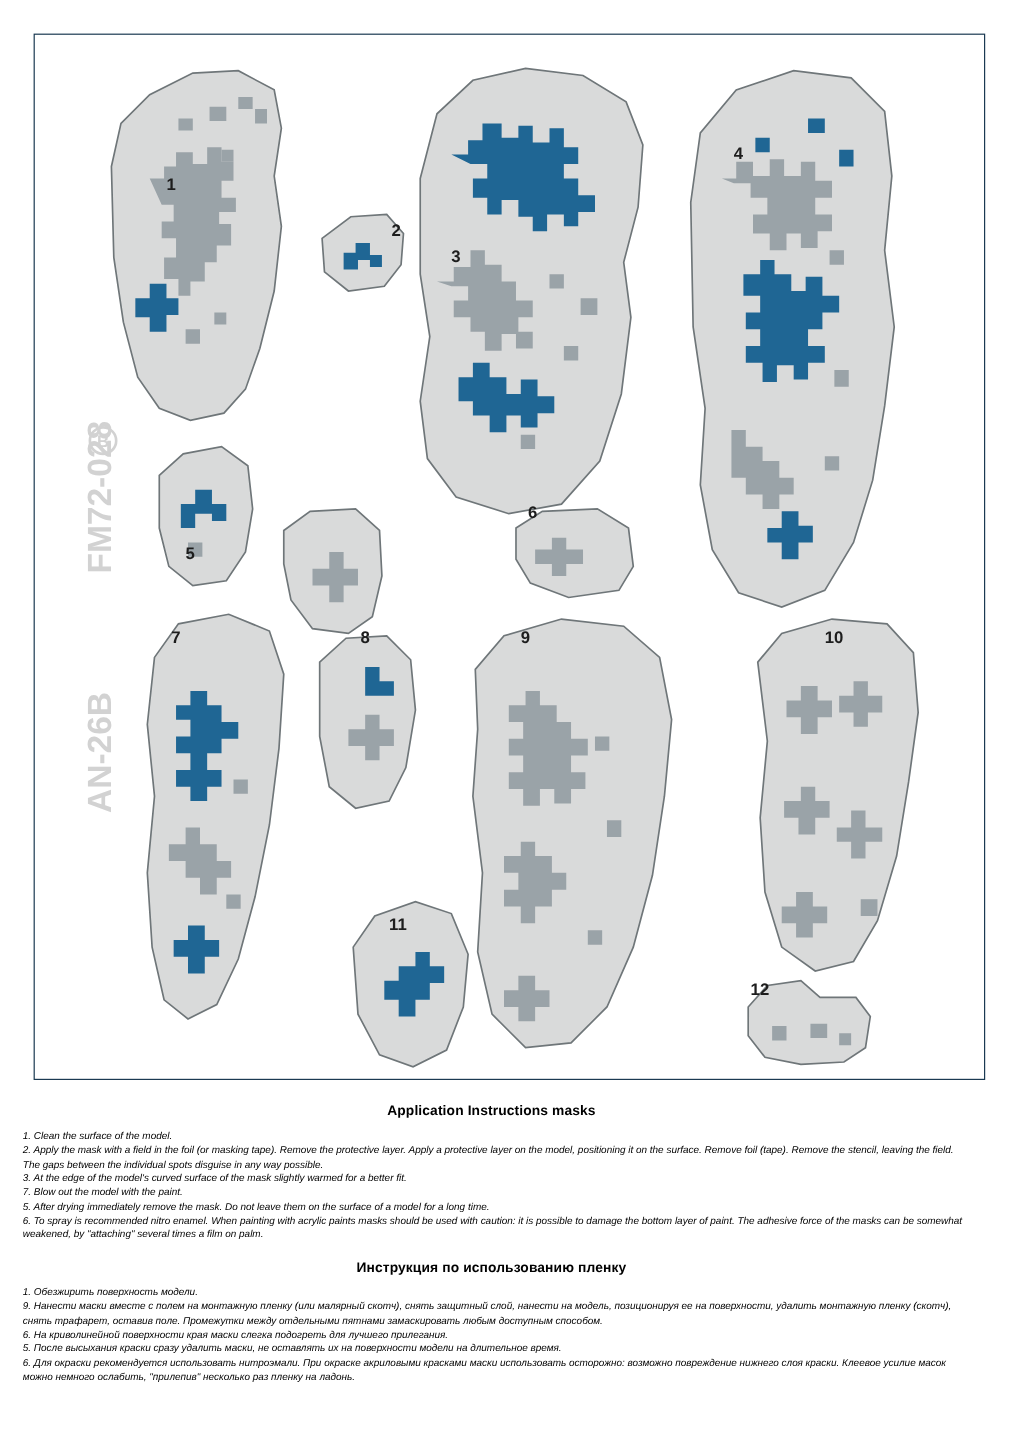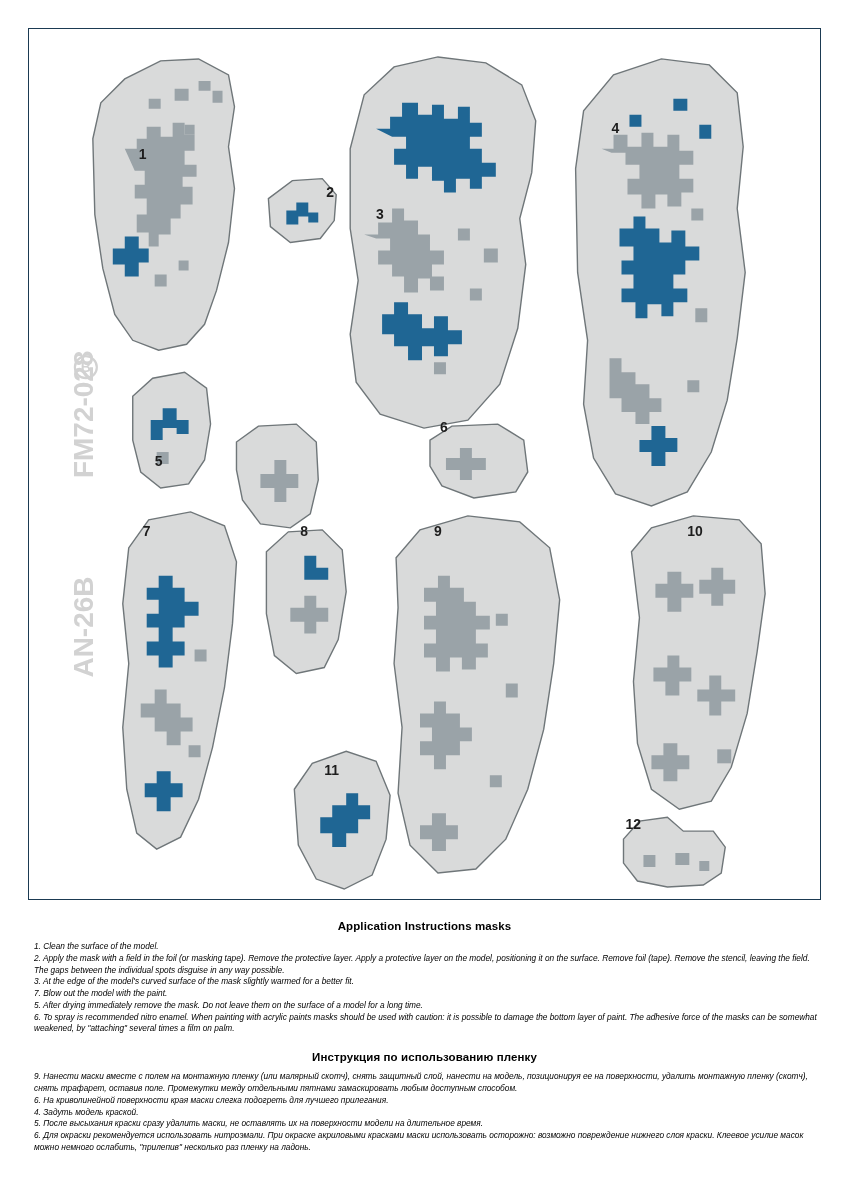--- a/index.html
+++ b/index.html
@@ -44,21 +44,21 @@
     font-weight: bold;
     fill: #1d1d1d;
   }
   .brandtext {
     font-family: "Liberation Sans", sans-serif;
     font-weight: bold;
     fill: #d2d2d2;
   }
   .instructions {
     position: absolute;
-    left: 28px;
+    left: 13px;
     top: 920px;
     width: 793px;
   }
   .inst-title {
     text-align: center;
     font-size: 11.5px;
     font-weight: bold;
     margin: 0 0 9px 0;
     letter-spacing: 0.1px;
   }
@@ -205,21 +205,21 @@
       <p class="inst-line">1. Clean the surface of the model.</p>
       <p class="inst-line">2. Apply the mask with a field in the foil (or masking tape). Remove the protective layer. Apply a protective layer on the model, positioning it on the surface. Remove foil (tape). Remove the stencil, leaving the field. The gaps between the individual spots disguise in any way possible.</p>
       <p class="inst-line">3. At the edge of the model's curved surface of the mask slightly warmed for a better fit.</p>
       <p class="inst-line">7. Blow out the model with the paint.</p>
       <p class="inst-line">5. After drying immediately remove the mask. Do not leave them on the surface of a model for a long time.</p>
       <p class="inst-line">6. To spray is recommended nitro enamel. When painting with acrylic paints masks should be used with caution: it is possible to damage the bottom layer of paint. The adhesive force of the masks can be somewhat weakened, by "attaching" several times a film on palm.</p>
     </div>
 
     <p class="inst-title ru">Инструкция по использованию пленку</p>
     <div class="inst-list">
+      <p class="inst-line">1. Обезжирить поверхность модели.</p>
       <p class="inst-line">9. Нанести маски вместе с полем на монтажную пленку (или малярный скотч), снять защитный слой, нанести на модель, позиционируя ее на поверхности, удалить монтажную пленку (скотч), снять трафарет, оставив поле. Промежутки между отдельными пятнами замаскировать любым доступным способом.</p>
       <p class="inst-line">6. На криволинейной поверхности края маски слегка подогреть для лучшего прилегания.</p>
-      <p class="inst-line">4. Задуть модель краской.</p>
       <p class="inst-line">5. После высыхания краски сразу удалить маски, не оставлять их на поверхности модели на длительное время.</p>
       <p class="inst-line">6. Для окраски рекомендуется использовать нитроэмали. При окраске акриловыми красками маски использовать осторожно: возможно повреждение нижнего слоя краски. Клеевое усилие масок можно немного ослабить, "прилепив" несколько раз пленку на ладонь.</p>
     </div>
   </div>
 
 </div>
 
 </body></html>

